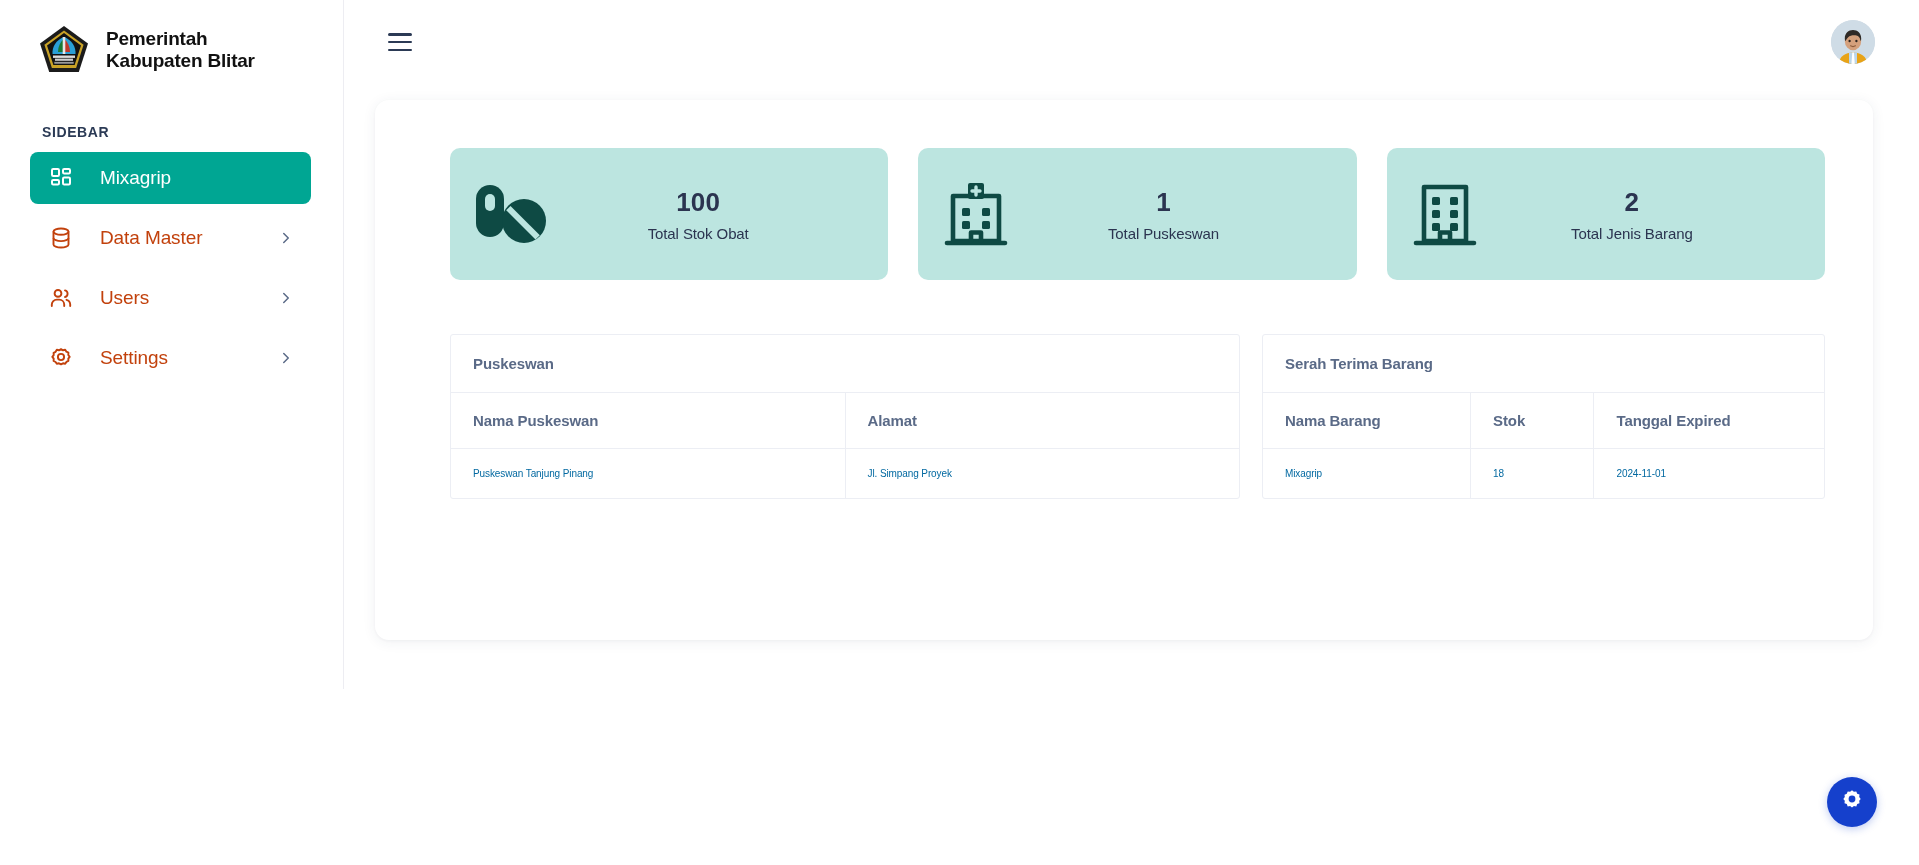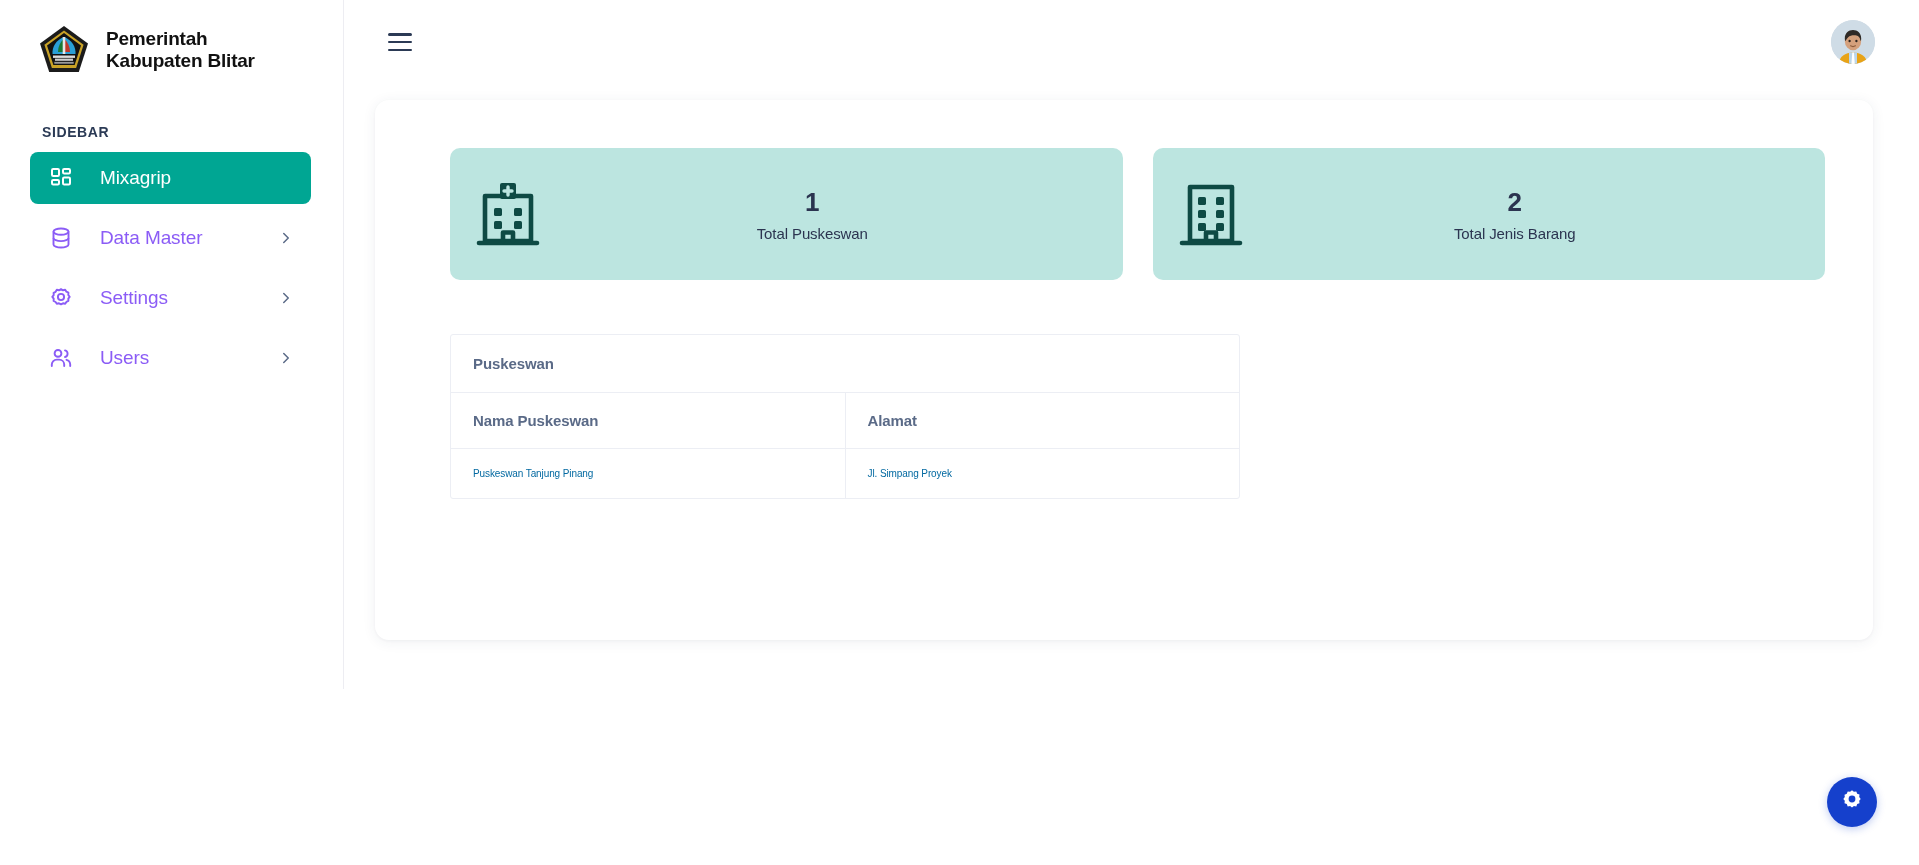--- a/index.html
+++ b/index.html
@@ -41,21 +41,21 @@
     letter-spacing: 0.6px;
     color: #2b3a55;
   }
   .nav { padding: 0 32px 0 30px; }
   .nav-item {
     display: flex; align-items: center;
     height: 52px;
     border-radius: 8px;
     padding: 0 16px 0 18px;
     margin-bottom: 8px;
-    color: #8b5cf6;
+    color: #c2410c;
     cursor: pointer;
     position: relative;
   }
   .nav-item.active { background: #00a693; color: #ffffff; }
   .nav-icon {
     width: 26px; height: 26px;
     flex: 0 0 26px;
     display: flex; align-items: center; justify-content: center;
   }
   .nav-icon svg { display: block; }
@@ -255,43 +255,43 @@
           <svg width="18" height="18" viewBox="0 0 24 24" fill="none" stroke="#5a6a87" stroke-width="2" stroke-linecap="round" stroke-linejoin="round">
               <polyline points="9 6 15 12 9 18"></polyline>
             </svg>
         </span>
       </div>
 
 
 
       <div class="nav-item">
         <span class="nav-icon">
-          <svg width="24" height="24" viewBox="0 0 24 24" fill="none" stroke="currentColor" stroke-width="1.9" stroke-linejoin="round">
-            <path d="M12 3.2l2 1.1 2.2-.5 1.2 1.9 2 1-.1 2.3 1.4 1.8-1.4 1.8.1 2.3-2 1-1.2 1.9-2.2-.5-2 1.1-2-1.1-2.2.5L6.6 16l-2-1 .1-2.3L3.3 10.9l1.4-1.8-.1-2.3 2-1L7.8 3.8l2.2.5z"></path>
-            <circle cx="12" cy="11" r="3.1"></circle>
-          </svg>
-        </span>
-        <span class="nav-text">Settings</span>
-        <span class="nav-chevron">
-          <svg width="18" height="18" viewBox="0 0 24 24" fill="none" stroke="#5a6a87" stroke-width="2" stroke-linecap="round" stroke-linejoin="round">
-              <polyline points="9 6 15 12 9 18"></polyline>
-            </svg>
-        </span>
-      </div>
-
-      <div class="nav-item">
-        <span class="nav-icon">
           <svg width="24" height="24" viewBox="0 0 24 24" fill="none" stroke="currentColor" stroke-width="1.9" stroke-linecap="round" stroke-linejoin="round">
             <circle cx="9" cy="7.4" r="3.4"></circle>
             <path d="M2.8 20v-1.4a5 5 0 0 1 5-5h2.4a5 5 0 0 1 5 5V20"></path>
             <path d="M16 4.4a3.4 3.4 0 0 1 0 6.6"></path>
             <path d="M17.5 13.8a5 5 0 0 1 3.7 4.8V20"></path>
           </svg>
         </span>
         <span class="nav-text">Users</span>
+        <span class="nav-chevron">
+          <svg width="18" height="18" viewBox="0 0 24 24" fill="none" stroke="#5a6a87" stroke-width="2" stroke-linecap="round" stroke-linejoin="round">
+              <polyline points="9 6 15 12 9 18"></polyline>
+            </svg>
+        </span>
+      </div>
+
+      <div class="nav-item">
+        <span class="nav-icon">
+          <svg width="24" height="24" viewBox="0 0 24 24" fill="none" stroke="currentColor" stroke-width="1.9" stroke-linejoin="round">
+            <path d="M12 3.2l2 1.1 2.2-.5 1.2 1.9 2 1-.1 2.3 1.4 1.8-1.4 1.8.1 2.3-2 1-1.2 1.9-2.2-.5-2 1.1-2-1.1-2.2.5L6.6 16l-2-1 .1-2.3L3.3 10.9l1.4-1.8-.1-2.3 2-1L7.8 3.8l2.2.5z"></path>
+            <circle cx="12" cy="11" r="3.1"></circle>
+          </svg>
+        </span>
+        <span class="nav-text">Settings</span>
         <span class="nav-chevron">
           <svg width="18" height="18" viewBox="0 0 24 24" fill="none" stroke="#5a6a87" stroke-width="2" stroke-linecap="round" stroke-linejoin="round">
               <polyline points="9 6 15 12 9 18"></polyline>
             </svg>
         </span>
       </div>
 
     </nav>
   </aside>
 
@@ -315,20 +315,34 @@
           <ellipse cx="25.4" cy="21" rx="1.15" ry="1.35" fill="#2c2420"></ellipse>
           <path d="M19.6 25.8c1.5.9 3.3.9 4.8 0" stroke="#8d5c3c" stroke-width="1.2" fill="none" stroke-linecap="round"></path>
         </svg>
       </div>
     </header>
 
     <section class="content-card">
 
       <div class="stats">
 
+        <div class="stat">
+          <div class="stat-icon">
+            <svg width="78" height="68" viewBox="0 0 78 68">
+              <rect x="4" y="5" width="28" height="52" rx="14" fill="#0e4a44"></rect>
+              <rect x="13" y="14" width="10" height="17" rx="5" fill="#bce5e0"></rect>
+              <circle cx="52" cy="41" r="22" fill="#0e4a44"></circle>
+              <path d="M38.5 26 L67.8 55.3 L63.5 59.6 L34.2 30.3 Z" fill="#bce5e0"></path>
+            </svg>
+          </div>
+          <div class="stat-meta">
+            <div class="stat-value">100</div>
+            <div class="stat-label">Total Stok Obat</div>
+          </div>
+        </div>
 
         <div class="stat">
           <div class="stat-icon">
             <svg width="72" height="72" viewBox="0 0 72 72" fill="none" stroke="#0e4a44" stroke-width="4.6" stroke-linejoin="round">
               <path d="M13 18h46v45H13z"></path>
               <rect x="28" y="5" width="16" height="16" rx="2" fill="#0e4a44" stroke="none"></rect>
               <path d="M36 9v8M32 13h8" stroke="#bce5e0" stroke-width="3.4" stroke-linecap="round"></path>
               <line x1="7" y1="65" x2="65" y2="65" stroke-linecap="round"></line>
               <rect x="22" y="30" width="8" height="8" rx="1.6" fill="#0e4a44" stroke="none"></rect>
               <rect x="42" y="30" width="8" height="8" rx="1.6" fill="#0e4a44" stroke="none"></rect>
@@ -378,20 +392,39 @@
             </thead>
             <tbody>
               <tr>
                 <td>Puskeswan Tanjung Pinang</td>
                 <td>Jl. Simpang Proyek</td>
               </tr>
             </tbody>
           </table>
         </div>
 
+        <div class="tbl-wrap right">
+          <div class="tbl-title">Serah Terima Barang</div>
+          <table>
+            <thead>
+              <tr>
+                <th style="width:37%">Nama Barang</th>
+                <th style="width:22%">Stok</th>
+                <th style="width:41%">Tanggal Expired</th>
+              </tr>
+            </thead>
+            <tbody>
+              <tr>
+                <td>Mixagrip</td>
+                <td>18</td>
+                <td>2024-11-01</td>
+              </tr>
+            </tbody>
+          </table>
+        </div>
 
       </div>
 
     </section>
 
     <div class="fab">
       <span>
         <svg width="24" height="24" viewBox="0 0 24 24" fill="#ffffff">
           <path d="M12 2.2l1.9 1.5 2.4-.3.9 2.3 2.3.9-.3 2.4 1.5 1.9-1.5 1.9.3 2.4-2.3.9-.9 2.3-2.4-.3L12 19.6l-1.9-1.5-2.4.3-.9-2.3-2.3-.9.3-2.4L3.3 11l1.5-1.9-.3-2.4 2.3-.9.9-2.3 2.4.3z"></path>
           <circle cx="12" cy="11" r="3.4" fill="#1540cc"></circle>

